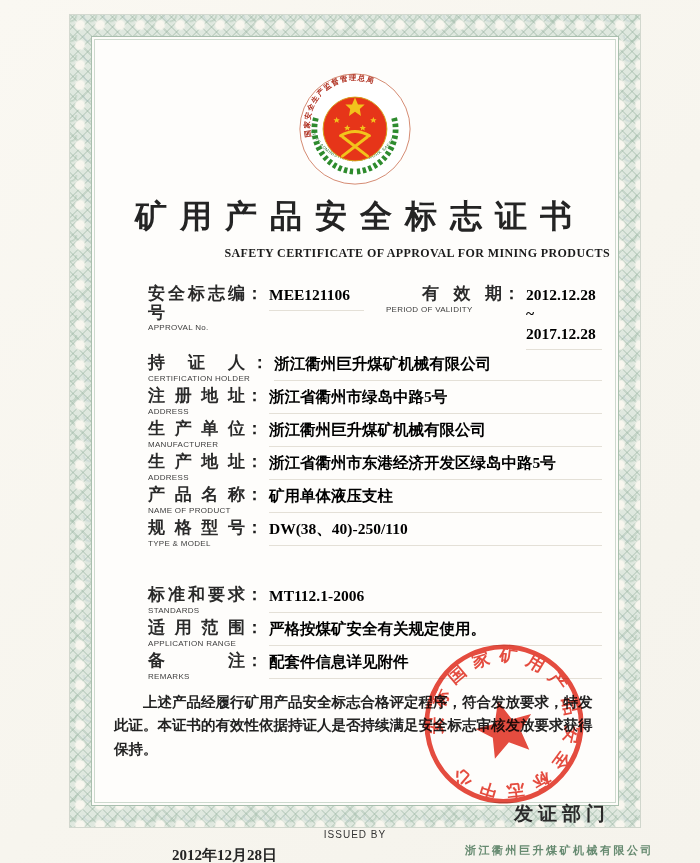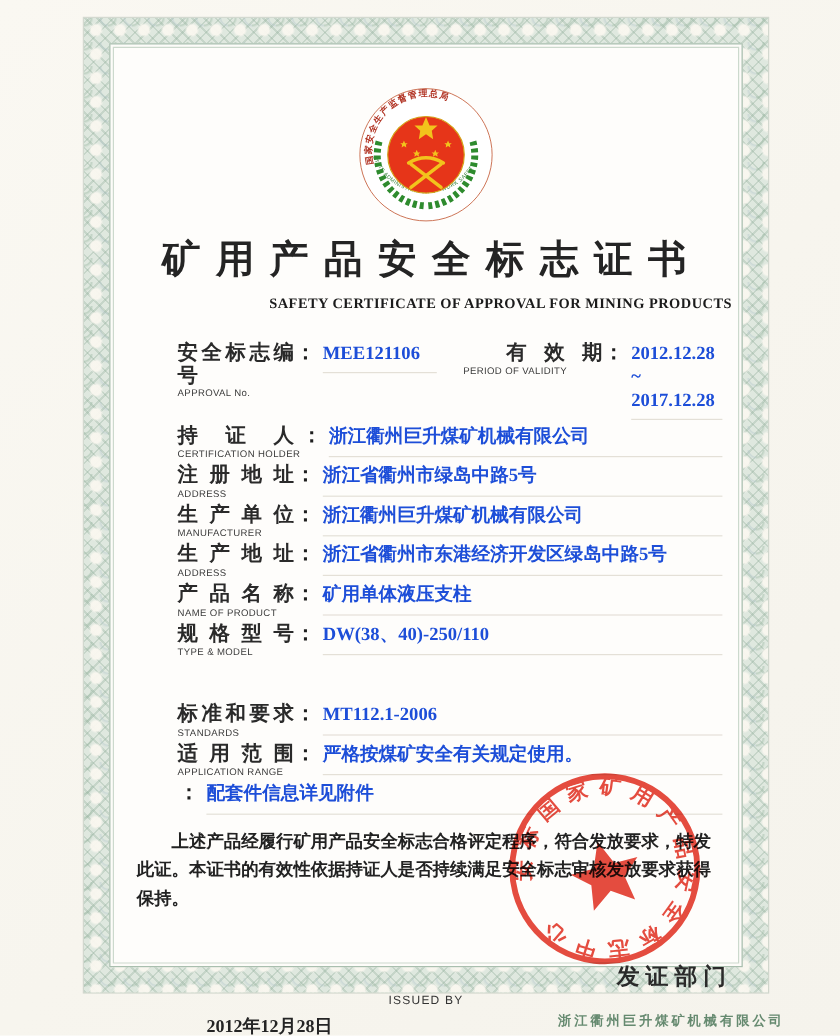--- a/index.html
+++ b/index.html
@@ -44,21 +44,21 @@
     display:block;width:97px;font-size:17px;font-weight:600;color:#2a2a2a;
     line-height:1.1;text-align:justify;text-align-last:justify;
   }
   .zh.w80{width:80px;margin-left:36px;}
   .en{
     display:block;font-family:"Liberation Sans",sans-serif;font-size:8px;
     color:#3c3c3c;letter-spacing:.3px;margin-top:1px;white-space:nowrap;
   }
   .colon{flex:none;font-size:17px;font-weight:600;line-height:1.1;margin:0 6px 0 1px;}
   .val{
-    font-size:15.5px;font-weight:600;color:#1d4ed8;line-height:1.25;
+    font-size:15.5px;font-weight:600;color:#000000;line-height:1.25;
     border-bottom:1px solid #e4e0d7;flex:1;padding-bottom:6px;
   }
   .val.fit{flex:none;border-bottom:1px solid #e4e0d7;padding-right:14px;}
   .pair2{display:flex;flex:1;margin-left:22px;align-items:flex-start;}
   .gap{height:34px;}
   .statement{
     margin:10px 10px 0 14px;font-size:14.5px;font-weight:600;line-height:1.6;
     text-indent:2em;color:#222;
   }
   .issued{margin-top:40px;text-align:center;}
@@ -195,20 +195,24 @@
       </div>
       <div class="row">
         <div class="lblcol">
             <span class="zh">适用范围</span>
             <span class="en">APPLICATION RANGE</span>
           </div>
         <div class="colon">：</div>
         <div class="val">严格按煤矿安全有关规定使用。</div>
       </div>
       <div class="row">
+        <div class="lblcol">
+            <span class="zh">备注</span>
+            <span class="en">REMARKS</span>
+          </div>
         <div class="colon">：</div>
         <div class="val">配套件信息详见附件</div>
       </div>
     </div>
 
     <div class="statement">上述产品经履行矿用产品安全标志合格评定程序，符合发放要求，特发此证。本证书的有效性依据持证人是否持续满足安全标志审核发放要求获得保持。</div>
 
     <div class="issued">
       <div class="zh-big">发证部门</div>
       <div class="en-big">ISSUED BY</div>

